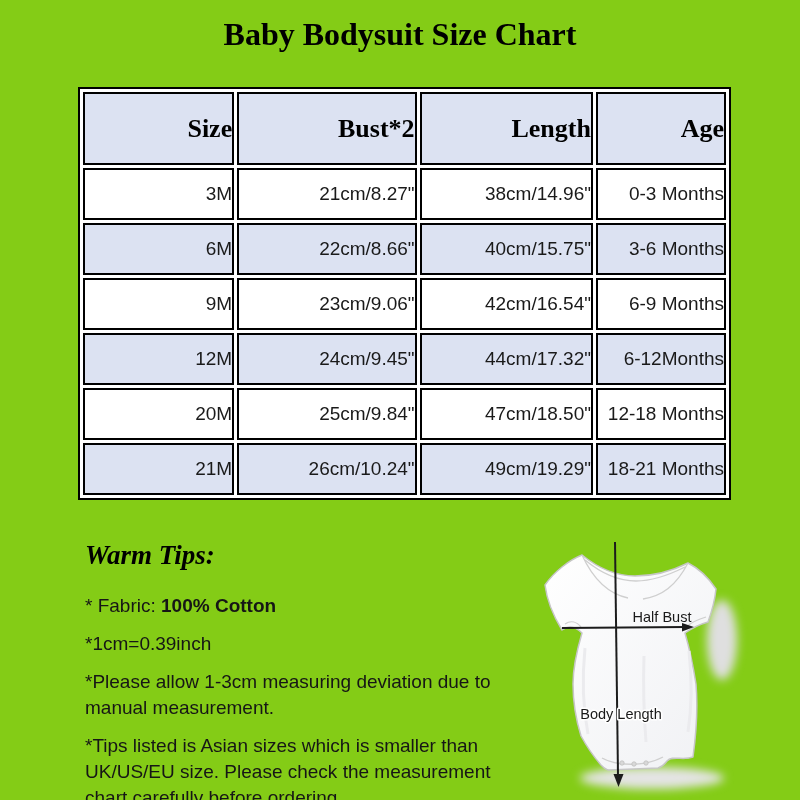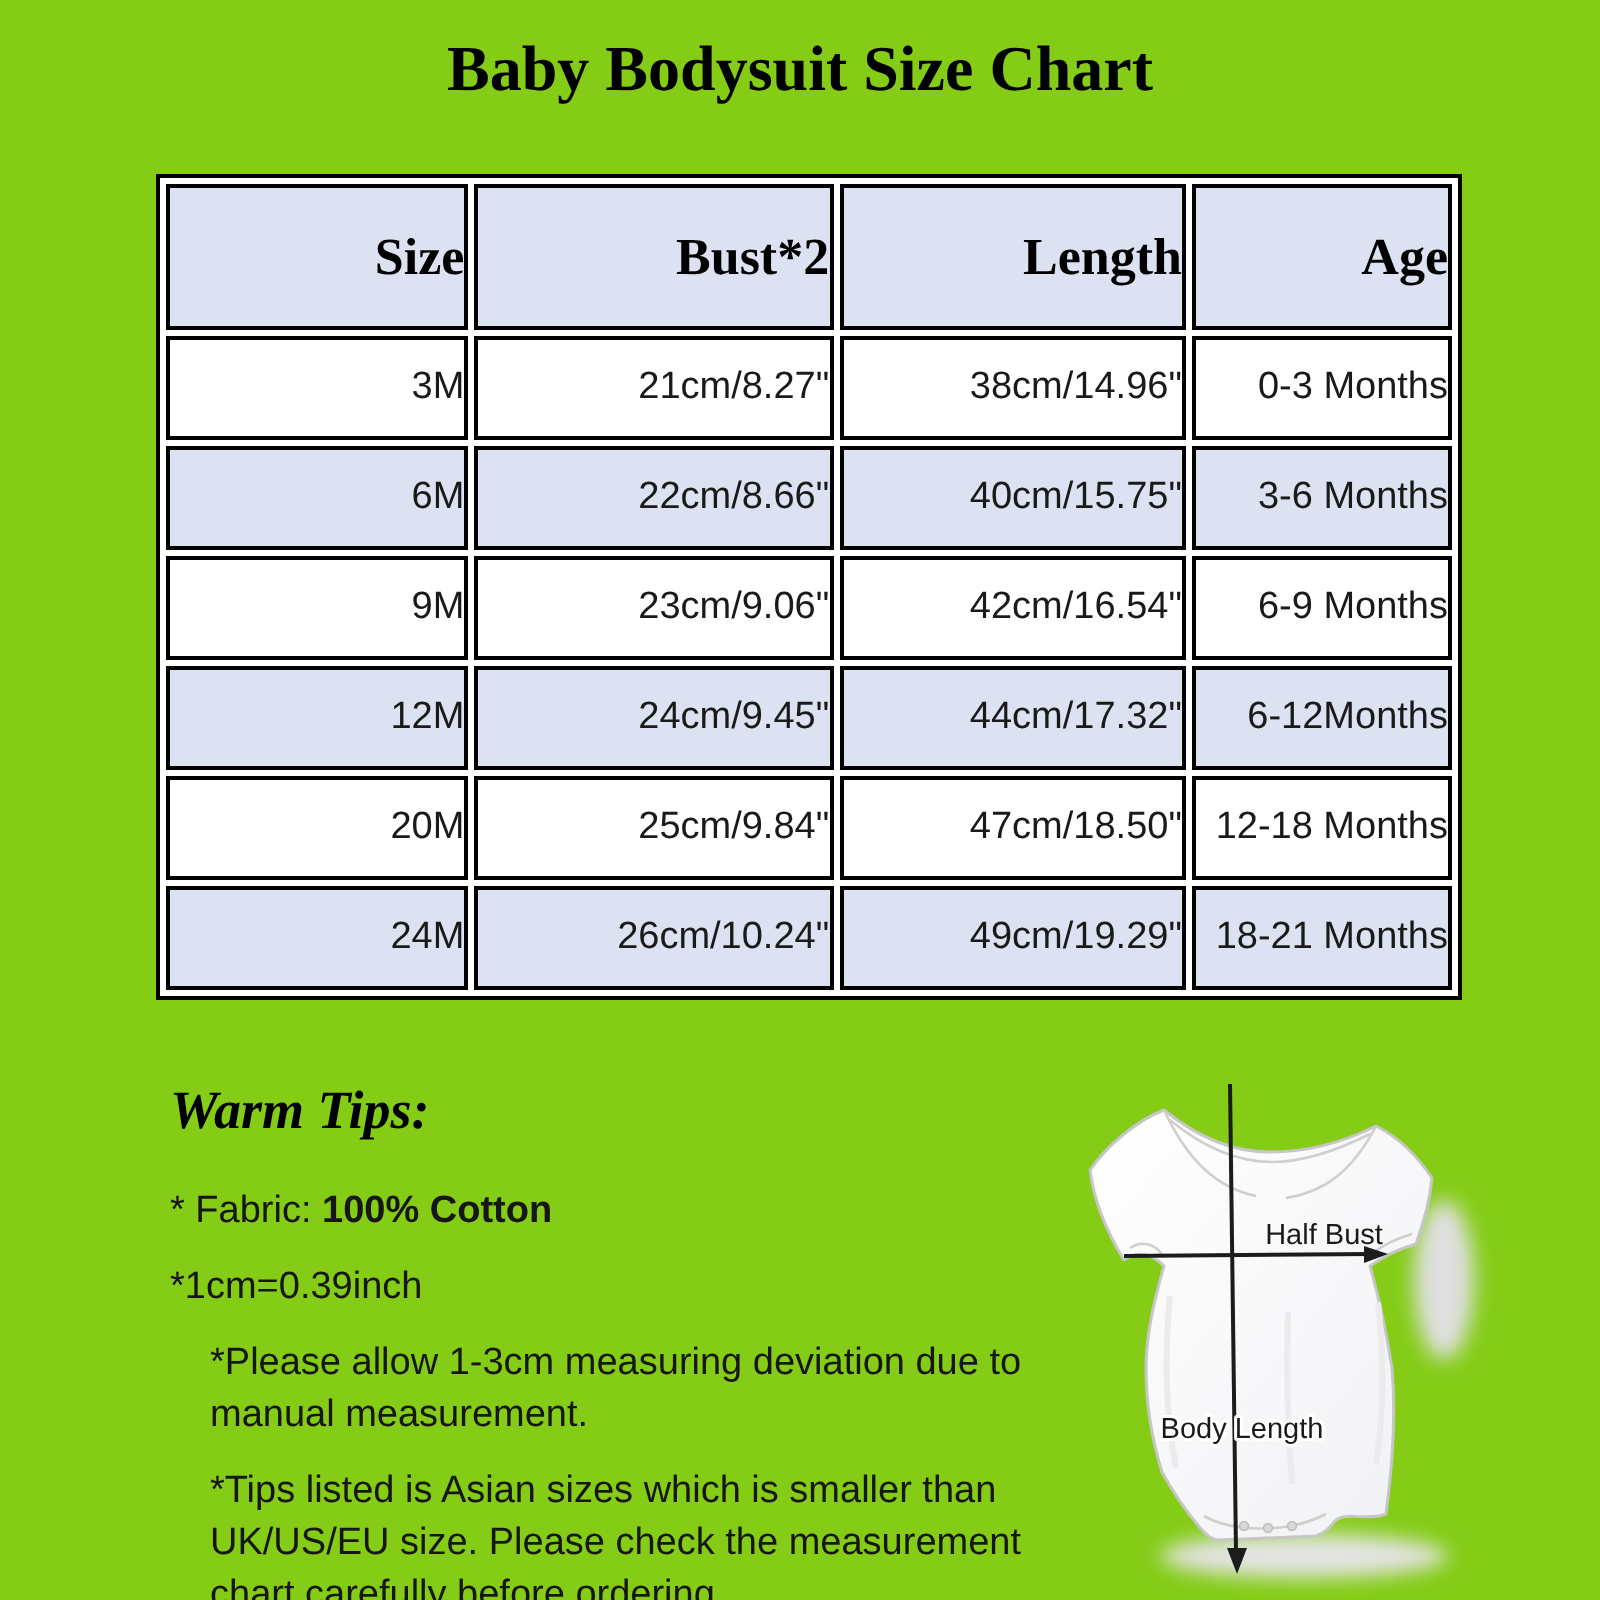--- a/index.html
+++ b/index.html
@@ -75,21 +75,21 @@
     color:#000;
     margin-bottom:22px;
   }
   .tip{
     font-size:19px;
     line-height:26px;
     color:#161616;
     margin-bottom:12px;
   }
   .tip .b{font-weight:bold;}
-  .tip .line{display:block;margin-left:20px;}
+  .tip .line{display:block;}
   
   .suit{
     position:absolute;left:524px;top:536px;
     width:276px;height:264px;
   }
   .suit text{
     font-family:"Liberation Sans","DejaVu Sans",sans-serif;
     font-size:14.5px;
     fill:#1a1a1a;
   }
@@ -141,21 +141,21 @@
         <td>44cm/17.32"</td>
         <td>6-12Months</td>
       </tr>
       <tr>
         <td>20M</td>
         <td>25cm/9.84"</td>
         <td>47cm/18.50"</td>
         <td>12-18 Months</td>
       </tr>
       <tr>
-        <td>24M</td>
+        <td>21M</td>
         <td>26cm/10.24"</td>
         <td>49cm/19.29"</td>
         <td>18-21 Months</td>
       </tr>
     </tbody>
   </table>
 
   <div class="tips">
     <div class="tips-heading">Warm Tips:</div>
     <p class="tip"><span>* Fabric: </span><span class="b">100% Cotton</span></p>

